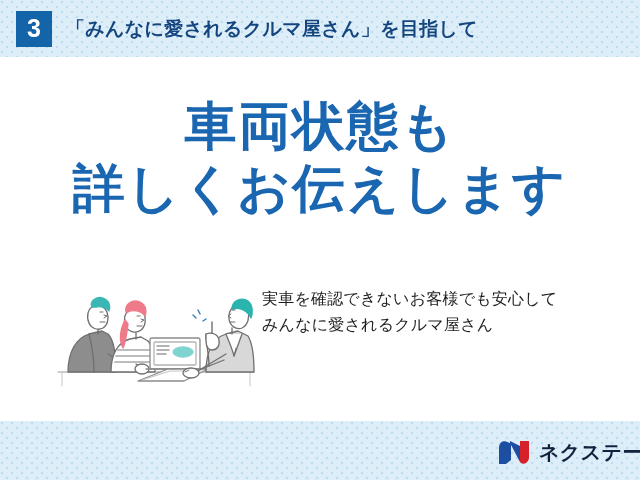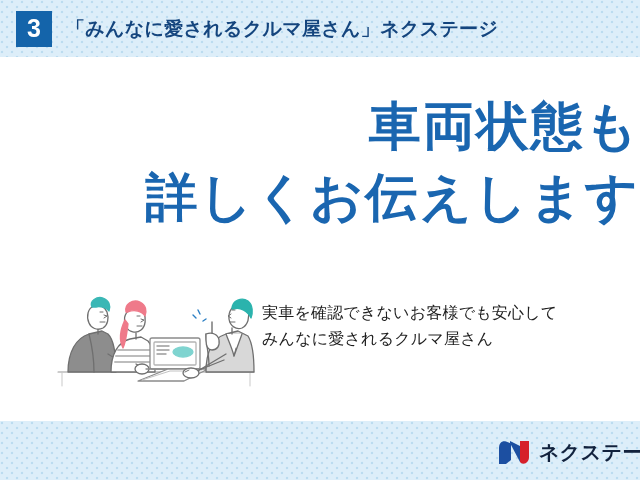--- a/index.html
+++ b/index.html
@@ -76,40 +76,40 @@
     white-space: nowrap;
     letter-spacing: 0.3px;
   }
 
   
   #headline {
     position: absolute;
     top: 96px;
     left: 0;
     width: 640px;
-    text-align: right;
+    text-align: center;
     color: #1a66b0;
     font-weight: bold;
     line-height: 1.18;
     letter-spacing: 2px;
   }
   #headline .line1 {
     display: block;
     font-size: 52px;
   }
   #headline .line2 {
     display: block;
     font-size: 52px;
-    margin-top: 10px;
+    margin-top: 1px;
   }
 
   
   #body-copy {
     position: absolute;
-    top: 300px;
+    top: 286px;
     left: 262px;
     width: 360px;
     color: #1d1d1d;
     font-size: 16px;
     line-height: 1.62;
     letter-spacing: 0.2px;
   }
   #body-copy .copy-line {
     display: block;
     white-space: nowrap;
@@ -150,21 +150,21 @@
 </style>
 </head>
 <body>
 
 <div id="page">
 
   <div id="header-band" class="dot-band"></div>
 
   <div id="header-inner">
     <div id="step-badge">3</div>
-    <div id="header-title">「みんなに愛されるクルマ屋さん」ネクステージ</div>
+    <div id="header-title">「みんなに愛されるクルマ屋さん」を目指して</div>
   </div>
 
   <div id="headline">
     <span class="line1">車両状態も</span>
     <span class="line2">詳しくお伝えします</span>
   </div>
 
   <div id="illustration">
     <svg viewBox="0 0 200 112" width="200" height="112" xmlns="http://www.w3.org/2000/svg">
       <g fill="none" stroke="#6f6f6f" stroke-width="1.3" stroke-linecap="round" stroke-linejoin="round">

